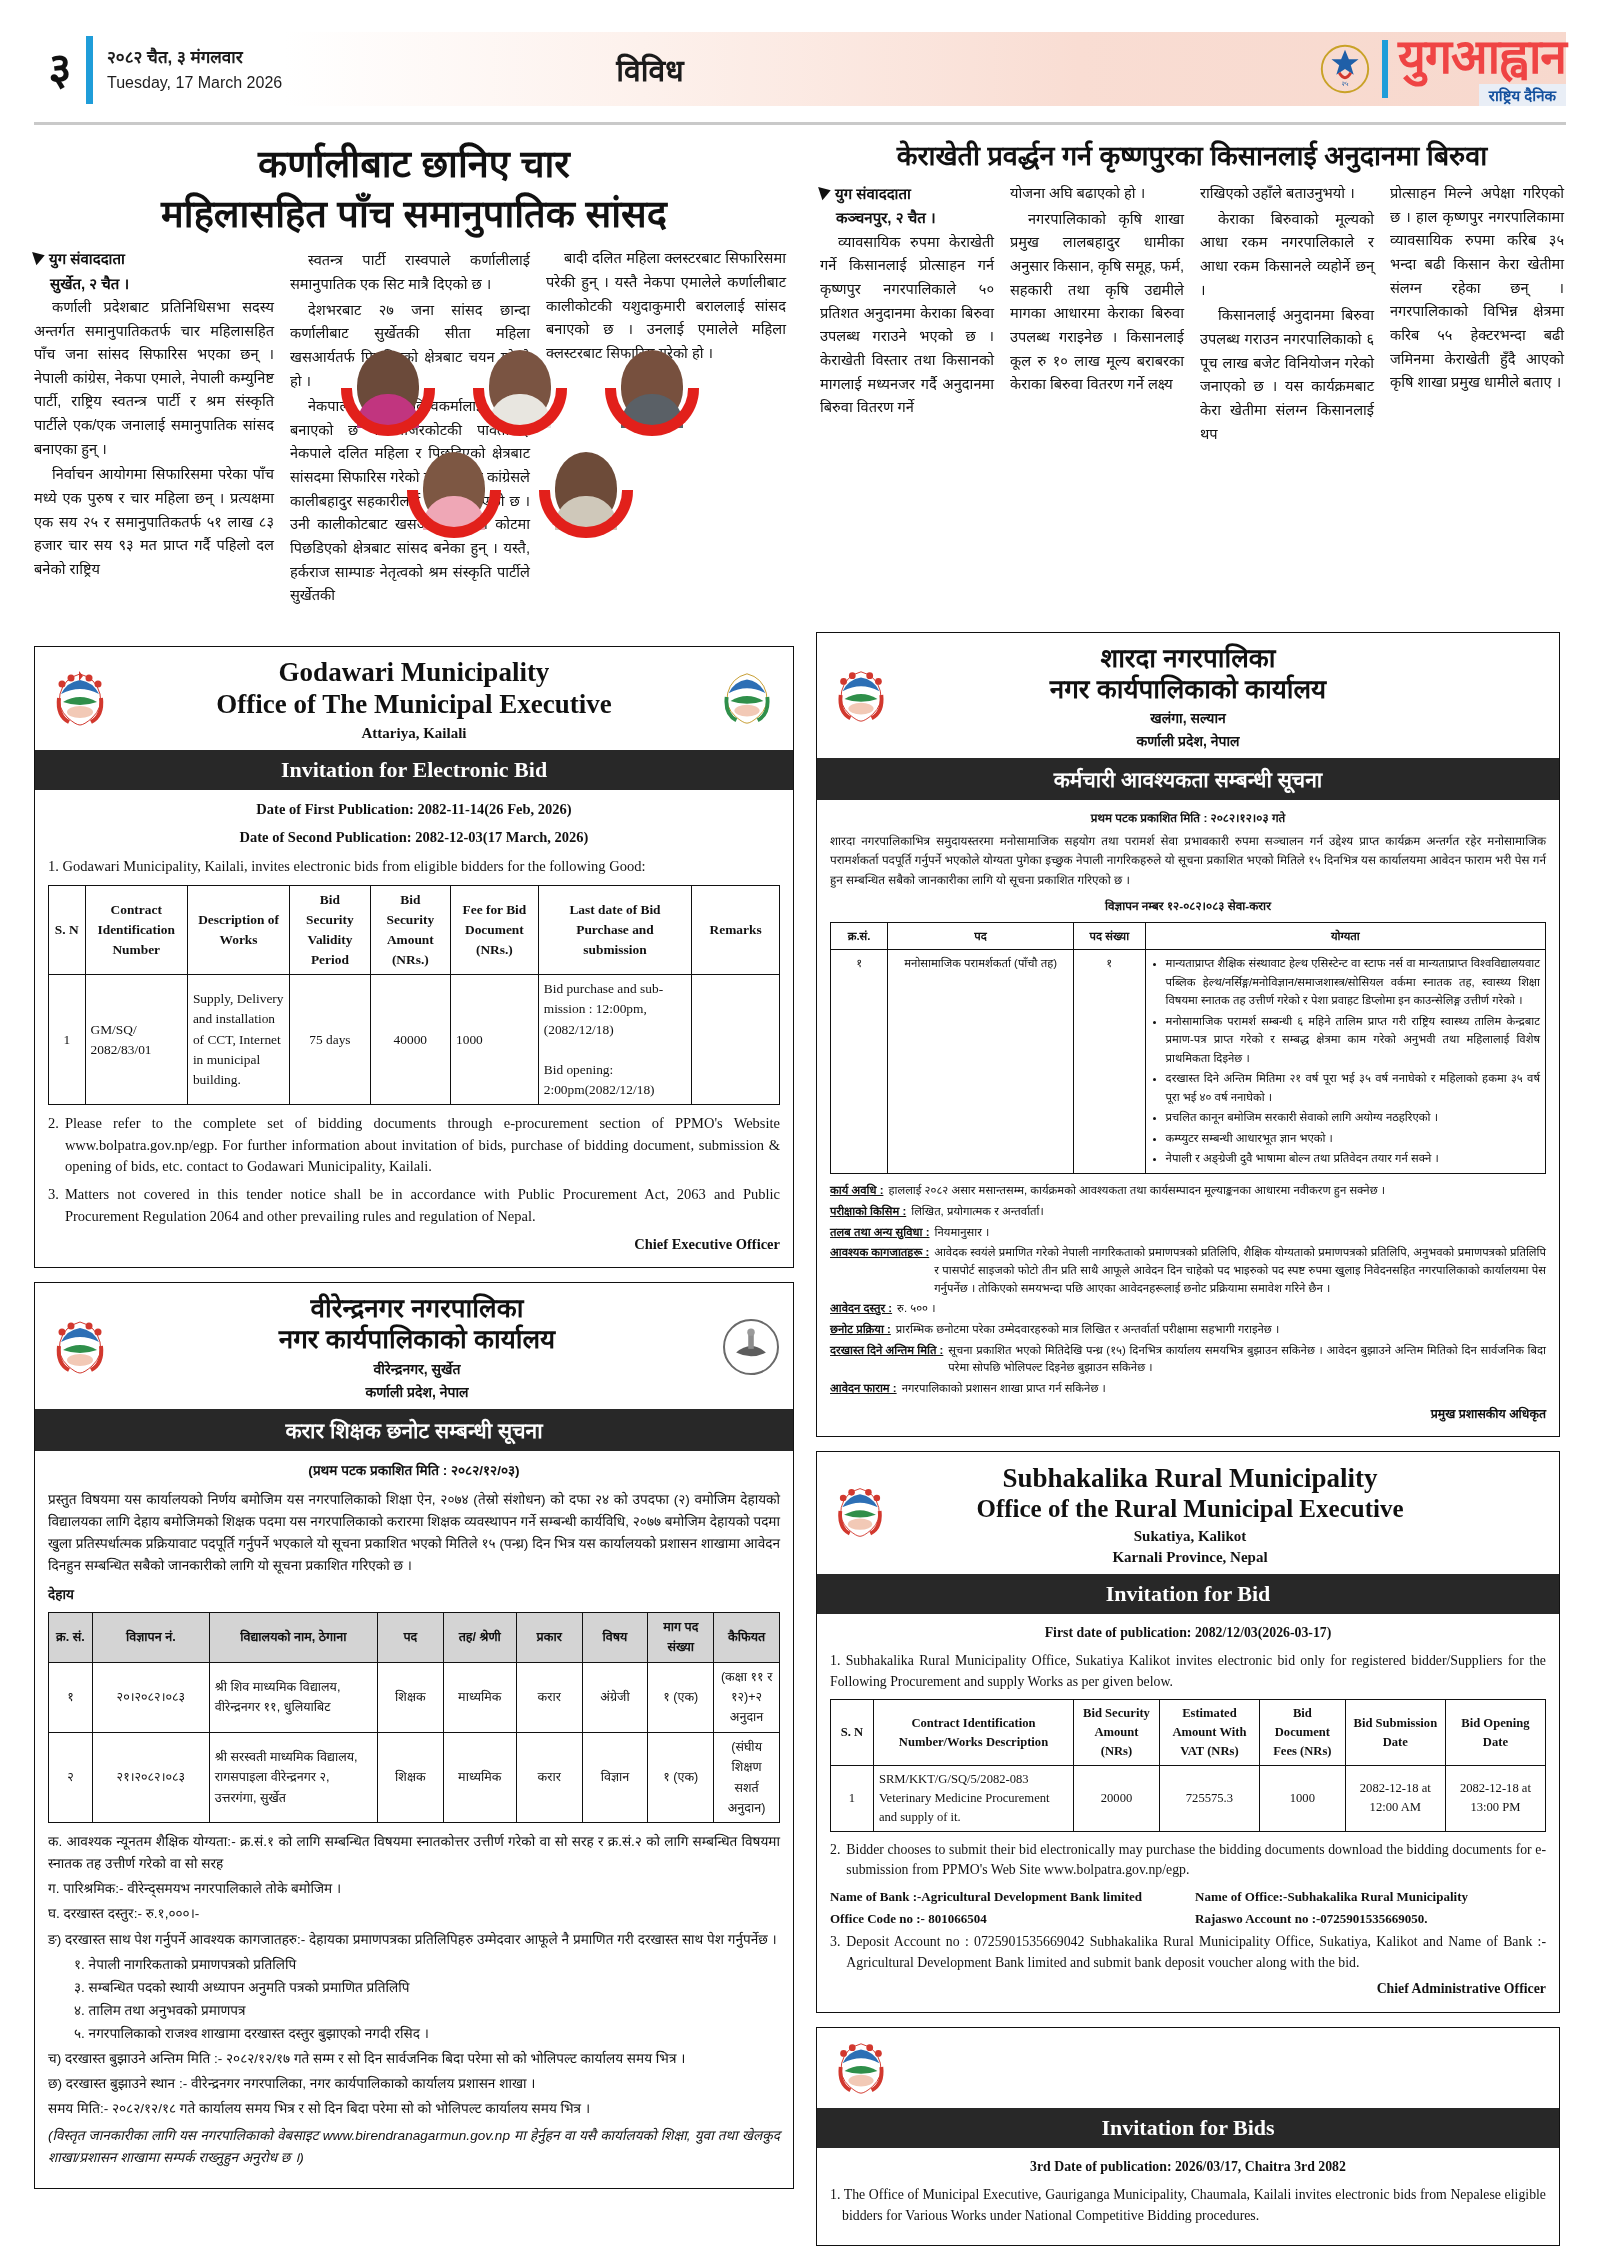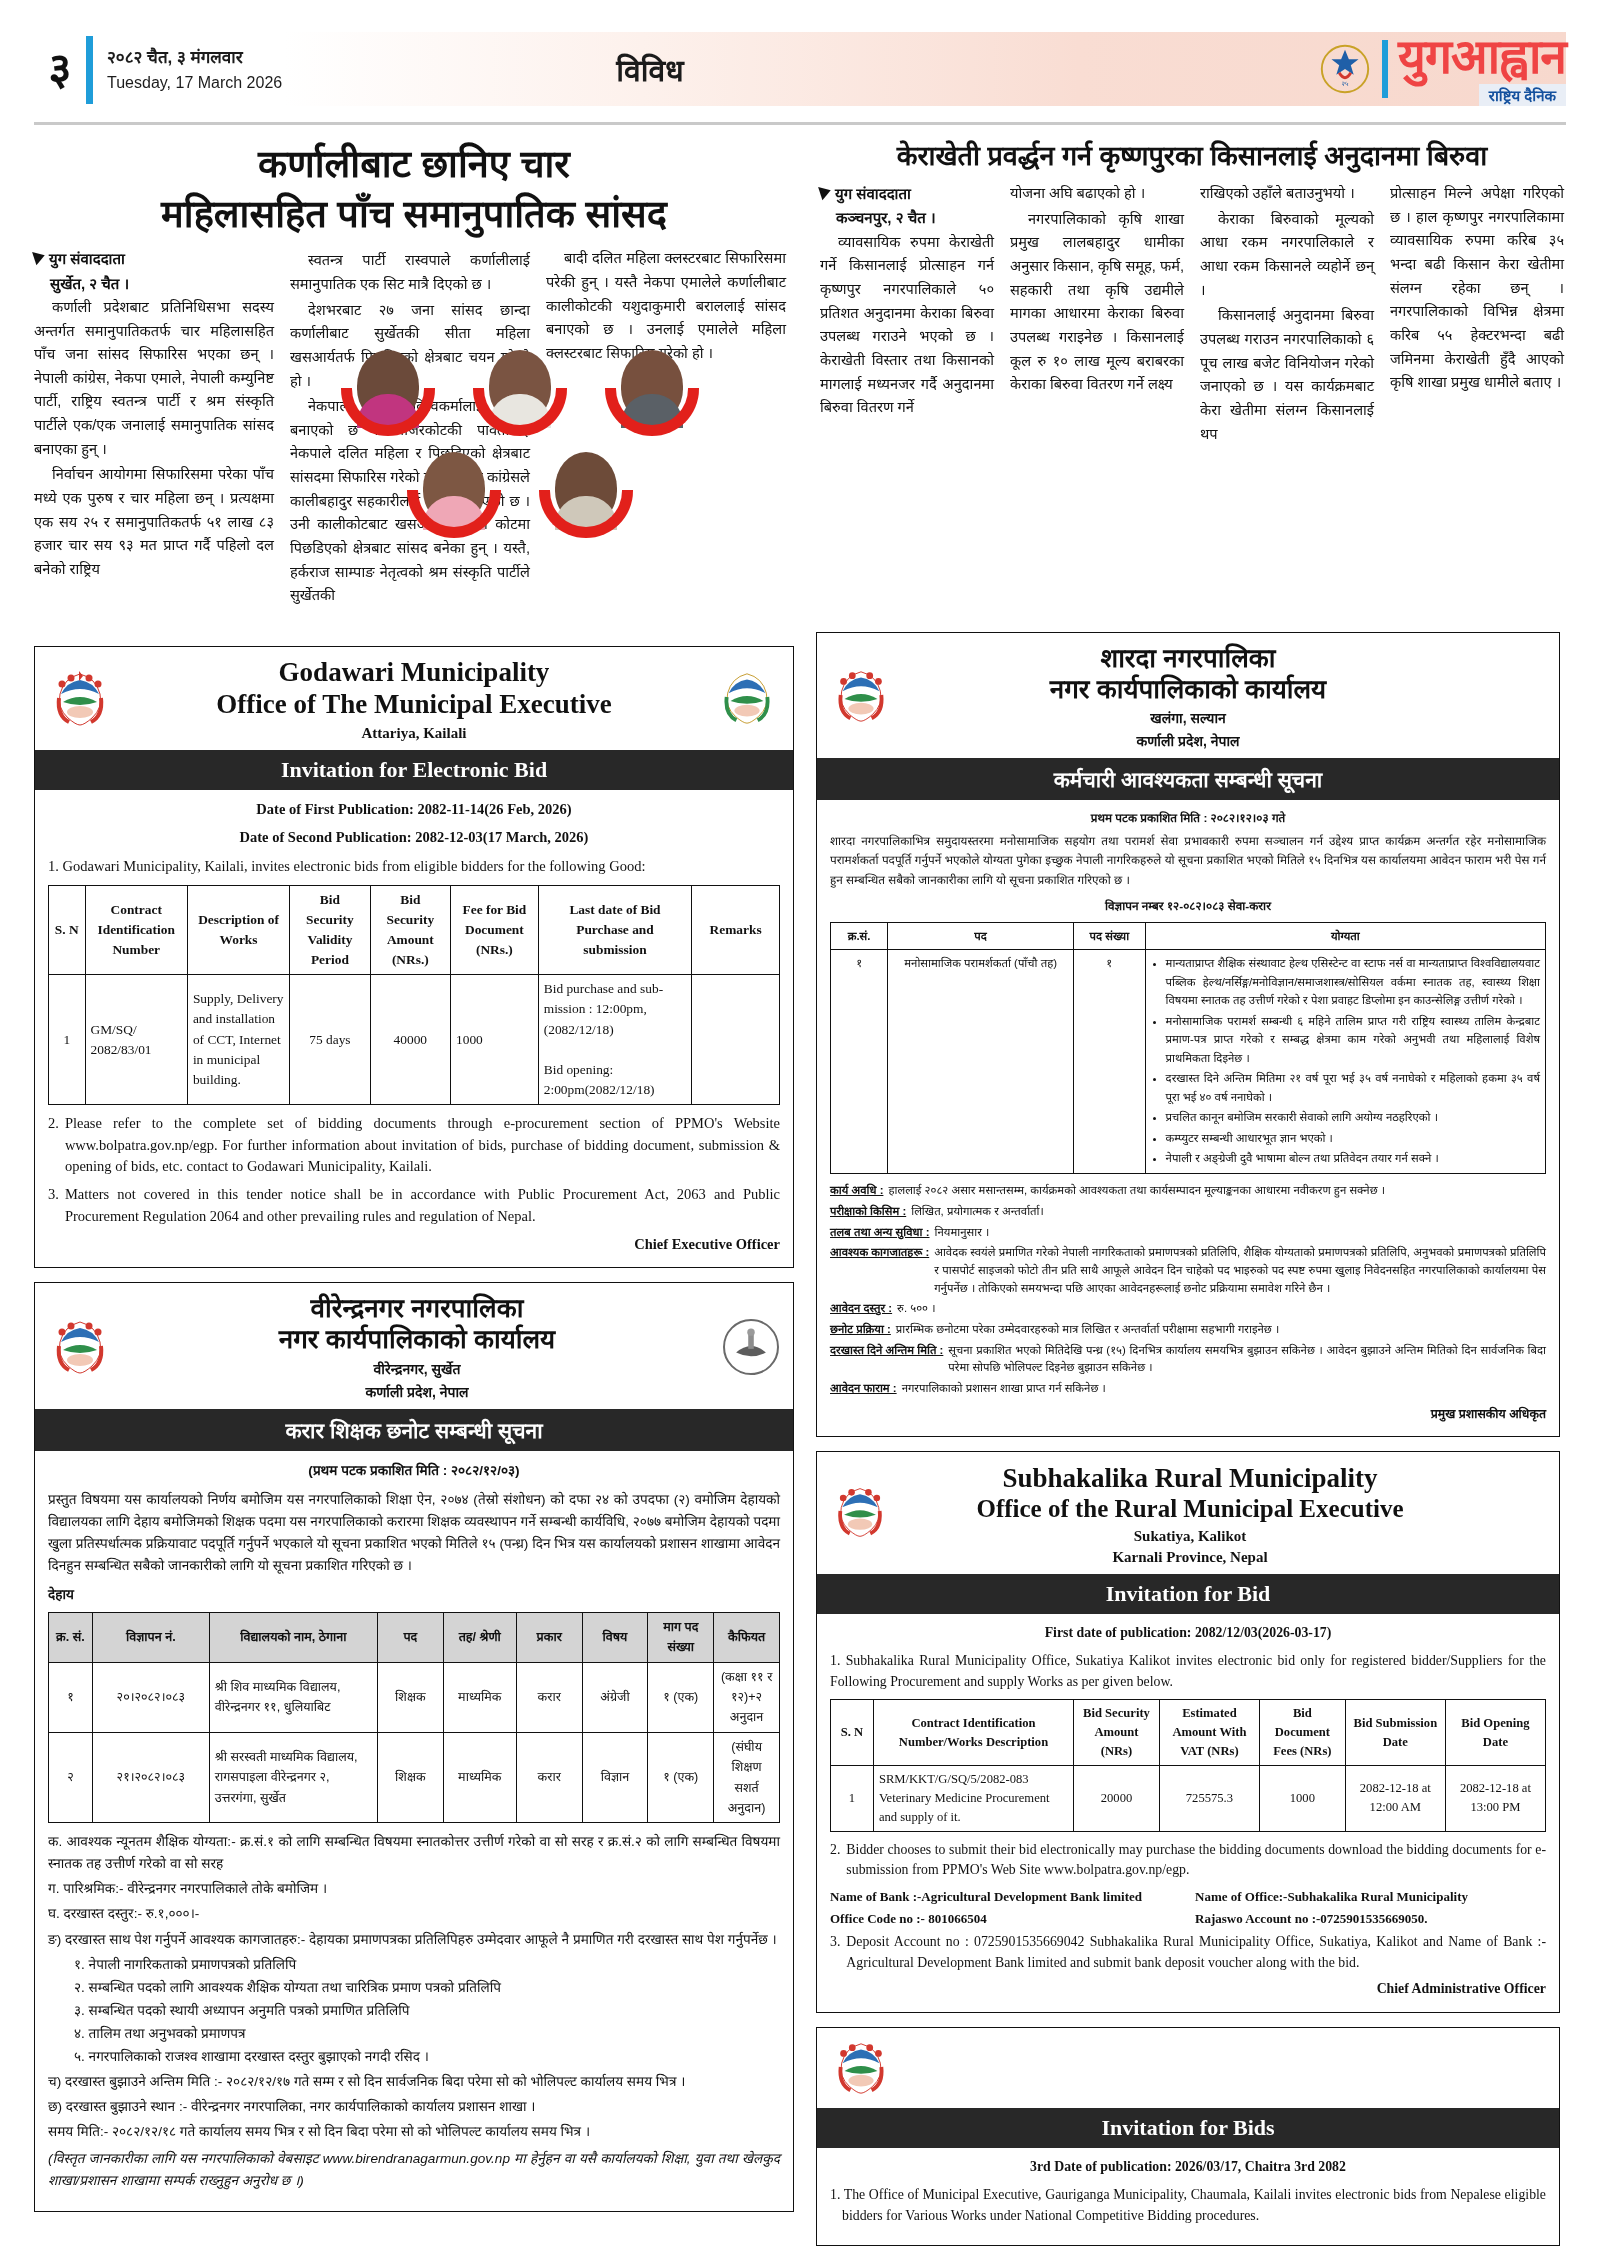--- a/index.html
+++ b/index.html
@@ -392,26 +392,25 @@
                 <td class="c">माध्यमिक</td>
                 <td class="c">करार</td>
                 <td class="c">विज्ञान</td>
                 <td class="c">१ (एक)</td>
                 <td class="c">(संघीय शिक्षण सशर्त अनुदान)</td>
               </tr>
             </tbody>
           </table>
 
           <p style="text-align:justify;margin-bottom:3px">क.  आवश्यक न्यूनतम शैक्षिक योग्यता:- क्र.सं.१ को लागि सम्बन्धित विषयमा स्नातकोत्तर उत्तीर्ण गरेको वा सो सरह र क्र.सं.२ को लागि सम्बन्धित विषयमा स्नातक तह उत्तीर्ण गरेको वा सो सरह</p>
-          <p style="margin-bottom:3px">ग.  पारिश्रमिक:- वीरेन्द्रनगर नगरपालिकाले तोके बमोजिम ।</p>
+          <p style="margin-bottom:3px">ग.  पारिश्रमिक:- वीरेन्द्समयभ नगरपालिकाले तोके बमोजिम ।</p>
           <p style="margin-bottom:3px">घ.  दरखास्त दस्तुर:- रु.१,०००।-</p>
           <p style="text-align:justify;margin-bottom:3px">ङ)  दरखास्त साथ पेश गर्नुपर्ने आवश्यक कागजातहरु:- देहायका प्रमाणपत्रका प्रतिलिपिहरु उम्मेदवार आफूले नै प्रमाणित गरी दरखास्त साथ पेश गर्नुपर्नेछ ।</p>
           <div style="padding-left:26px">
             <p style="margin-bottom:1px">१. नेपाली नागरिकताको प्रमाणपत्रको प्रतिलिपि</p>
-            <p style="margin-bottom:1px">२. सम्बन्धित पदको लागि आवश्यक शैक्षिक योग्यता तथा चारित्रिक प्रमाण पत्रको प्रतिलिपि</p>
             <p style="margin-bottom:1px">३. सम्बन्धित पदको स्थायी अध्यापन अनुमति पत्रको प्रमाणित प्रतिलिपि</p>
             <p style="margin-bottom:1px">४. तालिम तथा अनुभवको प्रमाणपत्र</p>
             <p style="margin-bottom:3px">५. नगरपालिकाको राजश्व शाखामा दरखास्त दस्तुर बुझाएको नगदी रसिद ।</p>
           </div>
           <p style="text-align:justify;margin-bottom:3px">च)  दरखास्त बुझाउने अन्तिम मिति :- २०८२/१२/१७ गते सम्म र सो दिन सार्वजनिक बिदा परेमा सो को भोलिपल्ट कार्यालय समय भित्र ।</p>
           <p style="text-align:justify;margin-bottom:3px">छ)  दरखास्त बुझाउने स्थान :- वीरेन्द्रनगर नगरपालिका, नगर कार्यपालिकाको कार्यालय प्रशासन शाखा ।</p>
           <p style="text-align:justify;margin-bottom:5px">समय मिति:- २०८२/१२/१८ गते कार्यालय समय भित्र र सो दिन बिदा परेमा सो को भोलिपल्ट कार्यालय समय भित्र ।</p>
           <p style="text-align:justify;font-style:italic">(विस्तृत जानकारीका लागि यस नगरपालिकाको वेबसाइट www.birendranagarmun.gov.np मा हेर्नुहन वा यसै कार्यालयको शिक्षा, युवा तथा खेलकुद शाखा/प्रशासन शाखामा सम्पर्क राख्नुहुन अनुरोध छ ।)</p>
         </div>
       </div>

